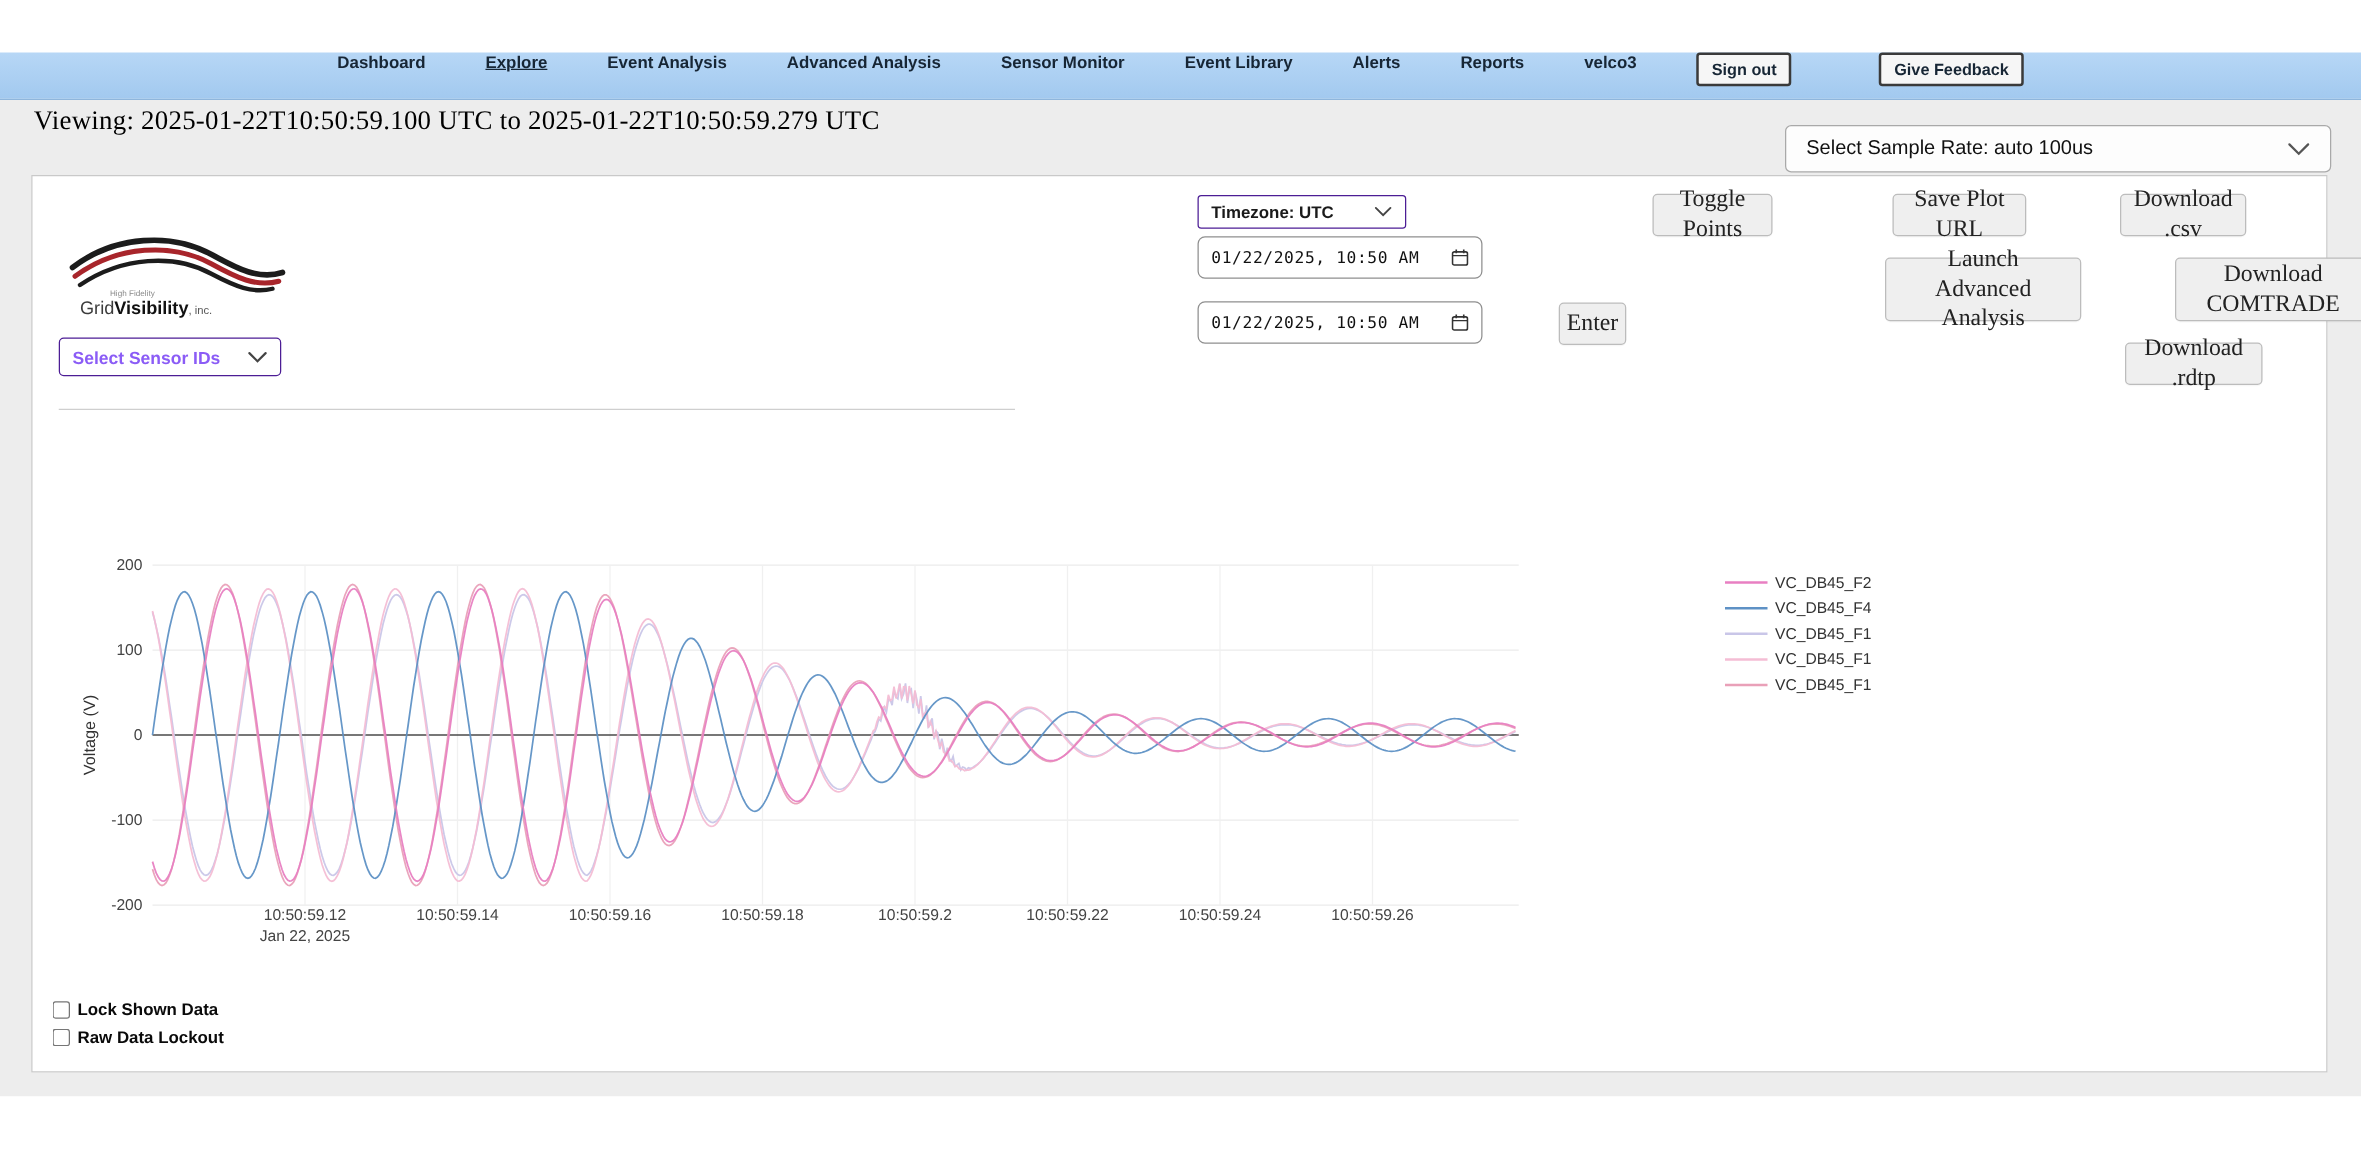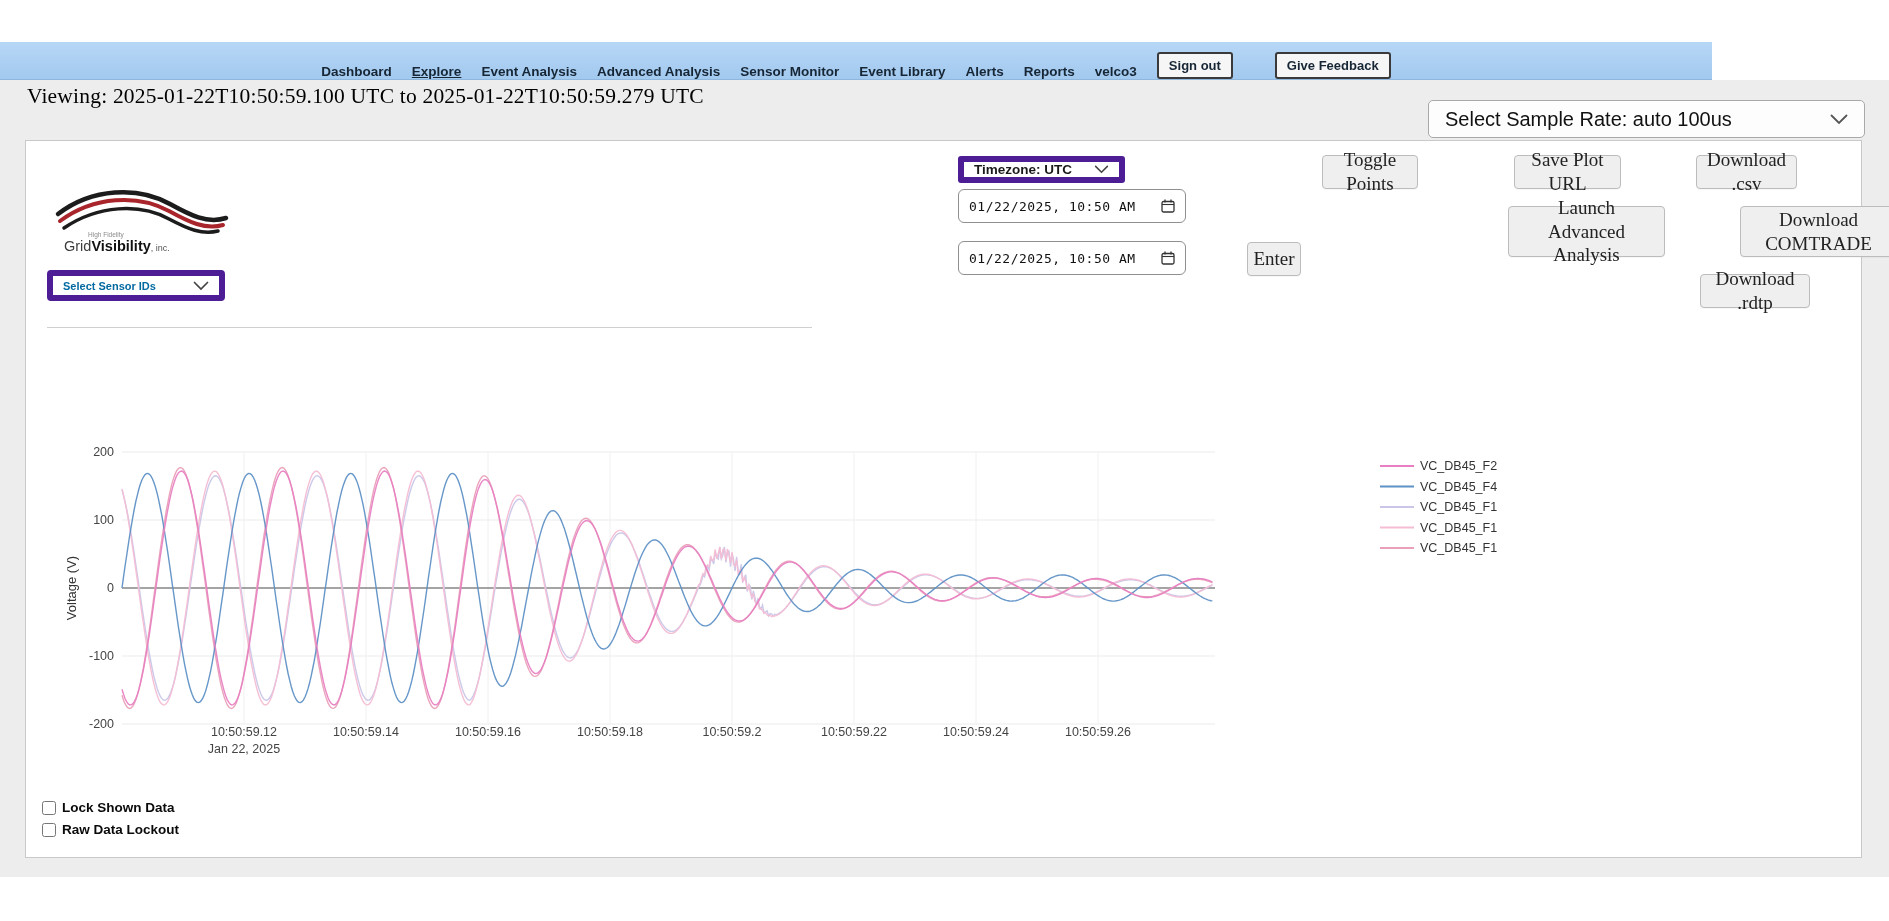--- a/index.html
+++ b/index.html
@@ -1,52 +1,52 @@
 <!DOCTYPE html>
 <html><head>
 <meta charset="utf-8">
 <style>
   * { margin:0; padding:0; box-sizing:border-box; }
   html,body { width:1889px; height:921px; background:#fff; font-family:"Liberation Sans", sans-serif; overflow:hidden; }
   #page { position:relative; width:1889px; height:921px; background:#fff; }
 
   
   #top-white { position:absolute; left:0; top:0; width:1889px; height:42px; background:#fff; }
-  #navbar { position:absolute; left:0; top:42px; width:1712px; height:38px;
+  #navbar { position:absolute; left:0; top:42px; width:1889px; height:38px;
             background:linear-gradient(#b7d7f6,#a2c9ef); border-bottom:1px solid #8fb6dc;
-            display:flex; align-items:flex-end; justify-content:center; gap:20px; }
+            display:flex; align-items:flex-start; justify-content:center; gap:48px; }
   .nav-link { font-size:13.5px; font-weight:700; color:#172635; text-decoration:none; cursor:pointer; }
   .nav-link.active { text-decoration:underline; }
   .nav-user { font-size:13.5px; font-weight:700; color:#172635; }
   .nav-btn { font-size:13px; font-weight:700; color:#172635; background:#f6f6f6;
              border:2px solid #3a3a3a; border-radius:3px; padding:4px 10px; cursor:pointer;
              font-family:"Liberation Sans", sans-serif; }
   #give-feedback-btn { margin-left:22px; }
 
   
   #gray-bg { position:absolute; left:0; top:80px; width:1889px; height:797px; background:#ededed; }
   #viewing-title { position:absolute; left:27px; top:84px; font-size:21.5px; font-weight:500; color:#000; letter-spacing:0.2px;font-family:Liberation Serif, serif; }
   #sample-rate-select { position:absolute; left:1428px; top:100px; width:437px; height:38px;
             background:#fdfdfd; border:1px solid #a9a9a9; border-radius:5px;
             display:flex; align-items:center; padding:0 16px; cursor:pointer; }
-  #sample-rate-select span { font-size:20px; color:#111; }
+  #sample-rate-select span { font-size:16px; color:#111; }
   #sample-rate-select svg { margin-left:auto; }
 
   
   #panel { position:absolute; left:25px; top:140px; width:1837px; height:718px;
            background:#fff; border:1px solid #c9c9c9; }
 
   
   #logo { position:absolute; left:52px; top:180px; width:185px; height:80px; }
 
   
-  .select-box { background:#fff; border:6px solid #4c1d95; border-radius:4px;
+  .select-box { background:#fff; border:1px solid #4c1d95; border-radius:4px;
                 display:flex; align-items:center; padding:0 10px; cursor:pointer; }
   #sensor-select { position:absolute; left:47px; top:270px; width:178px; height:31px; }
-  #sensor-select span { font-size:11px; font-weight:600; color:#0369a1; }
+  #sensor-select span { font-size:14px; font-weight:600; color:#8b5cf6; }
   #sensor-select svg { margin-left:auto; }
   #tz-select { position:absolute; left:958px; top:156px; width:167px; height:27px; border-radius:3px; }
   #tz-select span { font-size:13.5px; font-weight:600; color:#1a1a1a; }
   #tz-select svg { margin-left:auto; }
 
   .dt-input { position:absolute; width:228px; height:33px; background:#fff; border:1px solid #8f8f8f;
               border-radius:6px; display:flex; align-items:center; padding:16px 10px; cursor:text; }
   .dt-input .dt-text { font-family:"DejaVu Sans Mono", monospace; font-size:13px; color:#111; letter-spacing:0.5px; }
   .dt-input svg { margin-left:auto; }
   #dt-start { left:958px; top:189px; }

